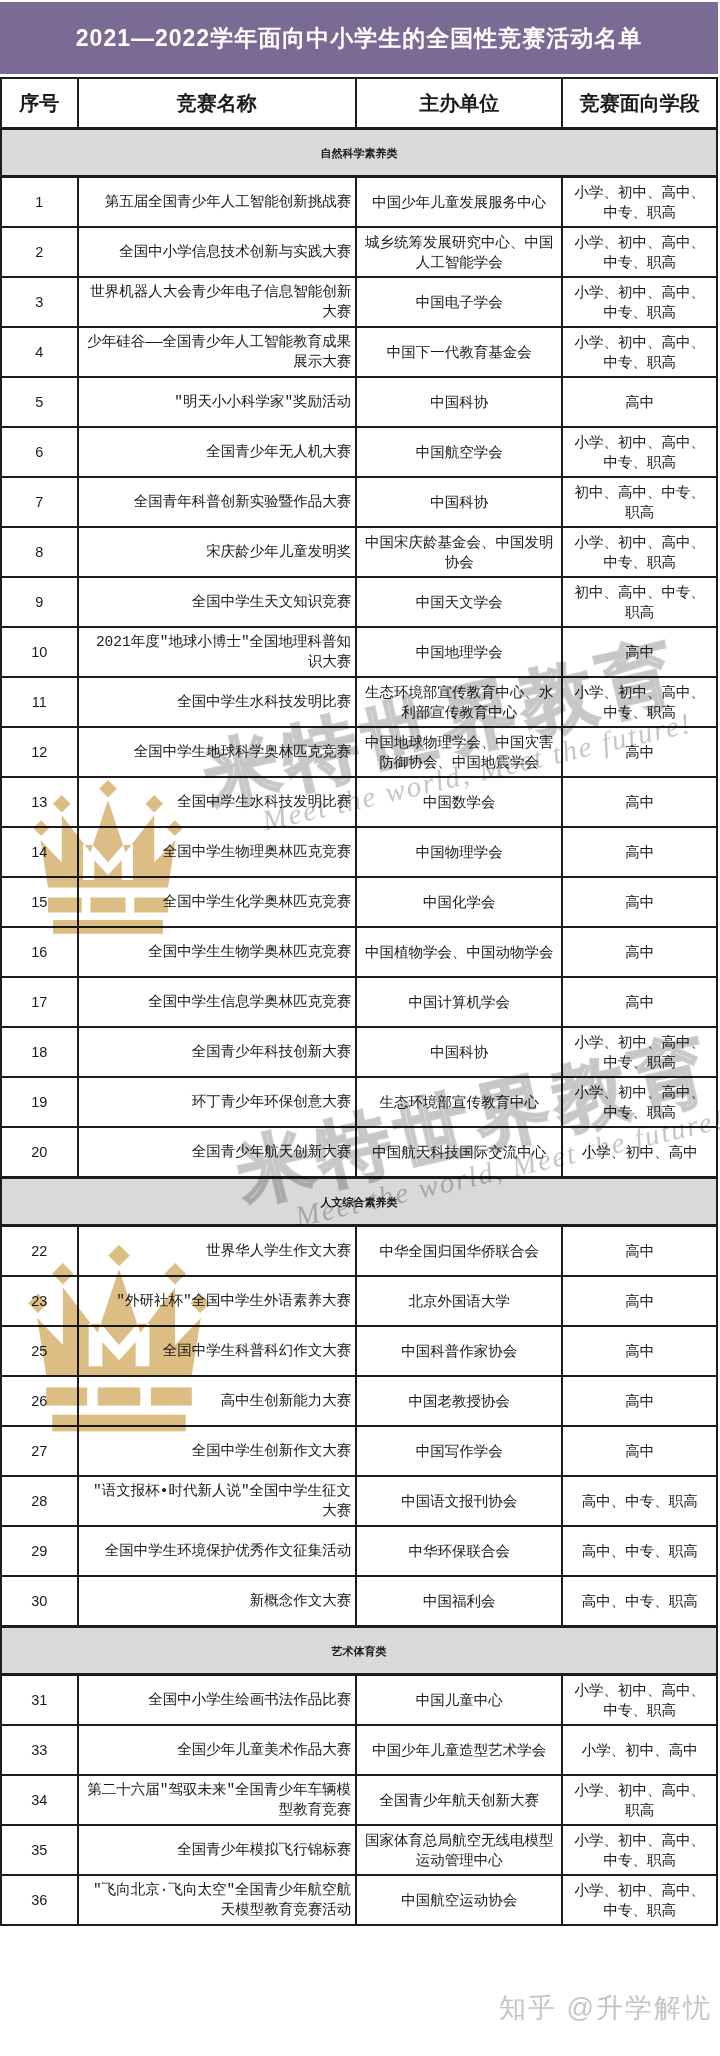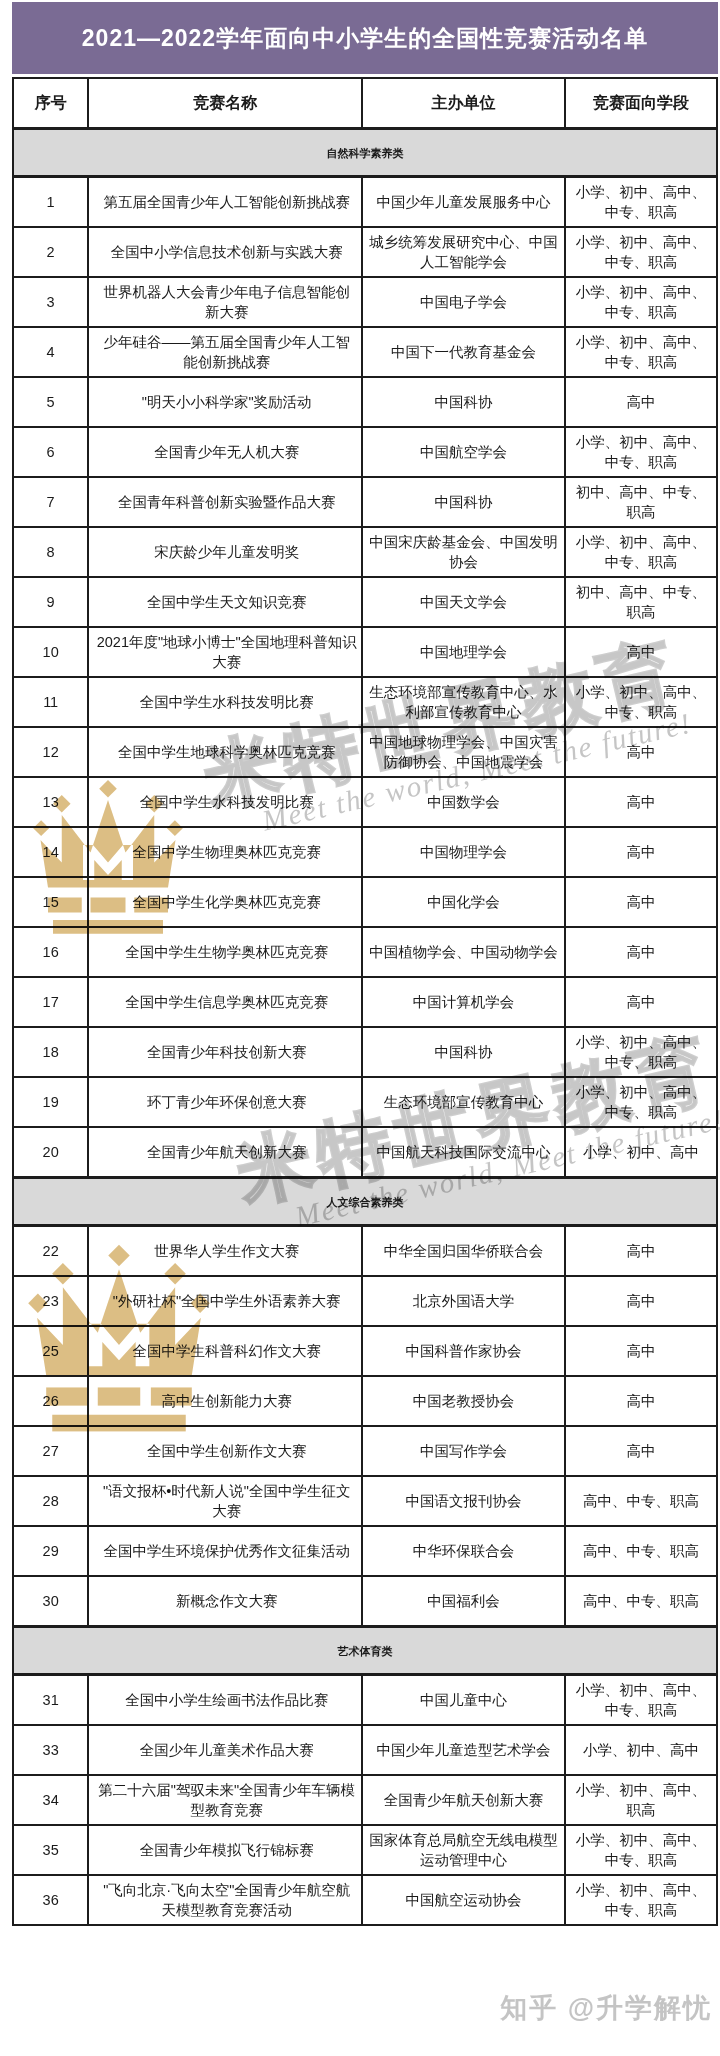--- a/index.html
+++ b/index.html
@@ -5,21 +5,21 @@
   html,body{margin:0;padding:0;background:#ffffff;}
   .page{
     position:relative;
     width:720px;
     height:2056px;
     background:#ffffff;
     overflow:hidden;
     font-family:"Liberation Sans","DejaVu Sans",sans-serif;
     color:#1a1a1a;
     box-sizing:border-box;
-    padding:2px 2px 0 12px;
+    padding:2px 2px 0 0;
   }
   
   .title-bar{
     height:72px;
     background:var(--header-bg,#7a6b94);
     color:#ffffff;
     font-size:23px;
     font-weight:bold;
     display:flex;
     align-items:center;
@@ -42,28 +42,29 @@
     border:2px solid var(--border-color,#1c1c1c);
     font-size:14.5px;
     line-height:20px;
     padding:2px 4px;
     vertical-align:middle;
     text-align:center;
     word-break:break-all;
   }
   .comp-table thead th{
     height:44px;
-    font-size:16px;
+    font-size:20px;
     font-weight:bold;
     border-bottom-width:3px;
     background:#ffffff;
   }
   .comp-table td.col-name{
-    text-align:center;
+    text-align:right;
     padding-left:7px;
+    font-family:Liberation Mono, monospace;
   }
   .comp-table tbody tr.data-row td{height:44px;}
   .comp-table tr.section-row td{
     height:41px;
     background:var(--section-bg,#d9d9d9);
     font-size:11px;
     font-weight:bold;
     border-top-width:3px;
     border-bottom-width:3px;
   }
@@ -103,21 +104,21 @@
     font-size:29px;
     color:rgba(150,150,150,0.55);
     margin:-14px 0 0 46px;
     letter-spacing:2px;
   }
   .credit{
     position:absolute;
     right:8px;
     top:1990px;
     font-size:27px;
-    font-weight:700;
+    font-weight:400;
     letter-spacing:2px;
     color:rgba(165,164,164,0.65);
   }
 </style>
 </head>
 <body>
 
 <div class="page">
 
   <header class="title-bar">2021—2022学年面向中小学生的全国性竞赛活动名单</header>
@@ -154,21 +155,21 @@
           <td class="col-grade">小学、初中、高中、中专、职高</td>
         </tr>
         <tr class="data-row">
           <td class="col-no">3</td>
           <td class="col-name">世界机器人大会青少年电子信息智能创新大赛</td>
           <td class="col-org">中国电子学会</td>
           <td class="col-grade">小学、初中、高中、中专、职高</td>
         </tr>
         <tr class="data-row">
           <td class="col-no">4</td>
-          <td class="col-name">少年硅谷——第五届全国青少年人工智能创新挑战赛</td>
+          <td class="col-name">少年硅谷——全国青少年人工智能教育成果展示大赛</td>
           <td class="col-org">中国下一代教育基金会</td>
           <td class="col-grade">小学、初中、高中、中专、职高</td>
         </tr>
         <tr class="data-row">
           <td class="col-no">5</td>
           <td class="col-name">"明天小小科学家"奖励活动</td>
           <td class="col-org">中国科协</td>
           <td class="col-grade">高中</td>
         </tr>
         <tr class="data-row">

